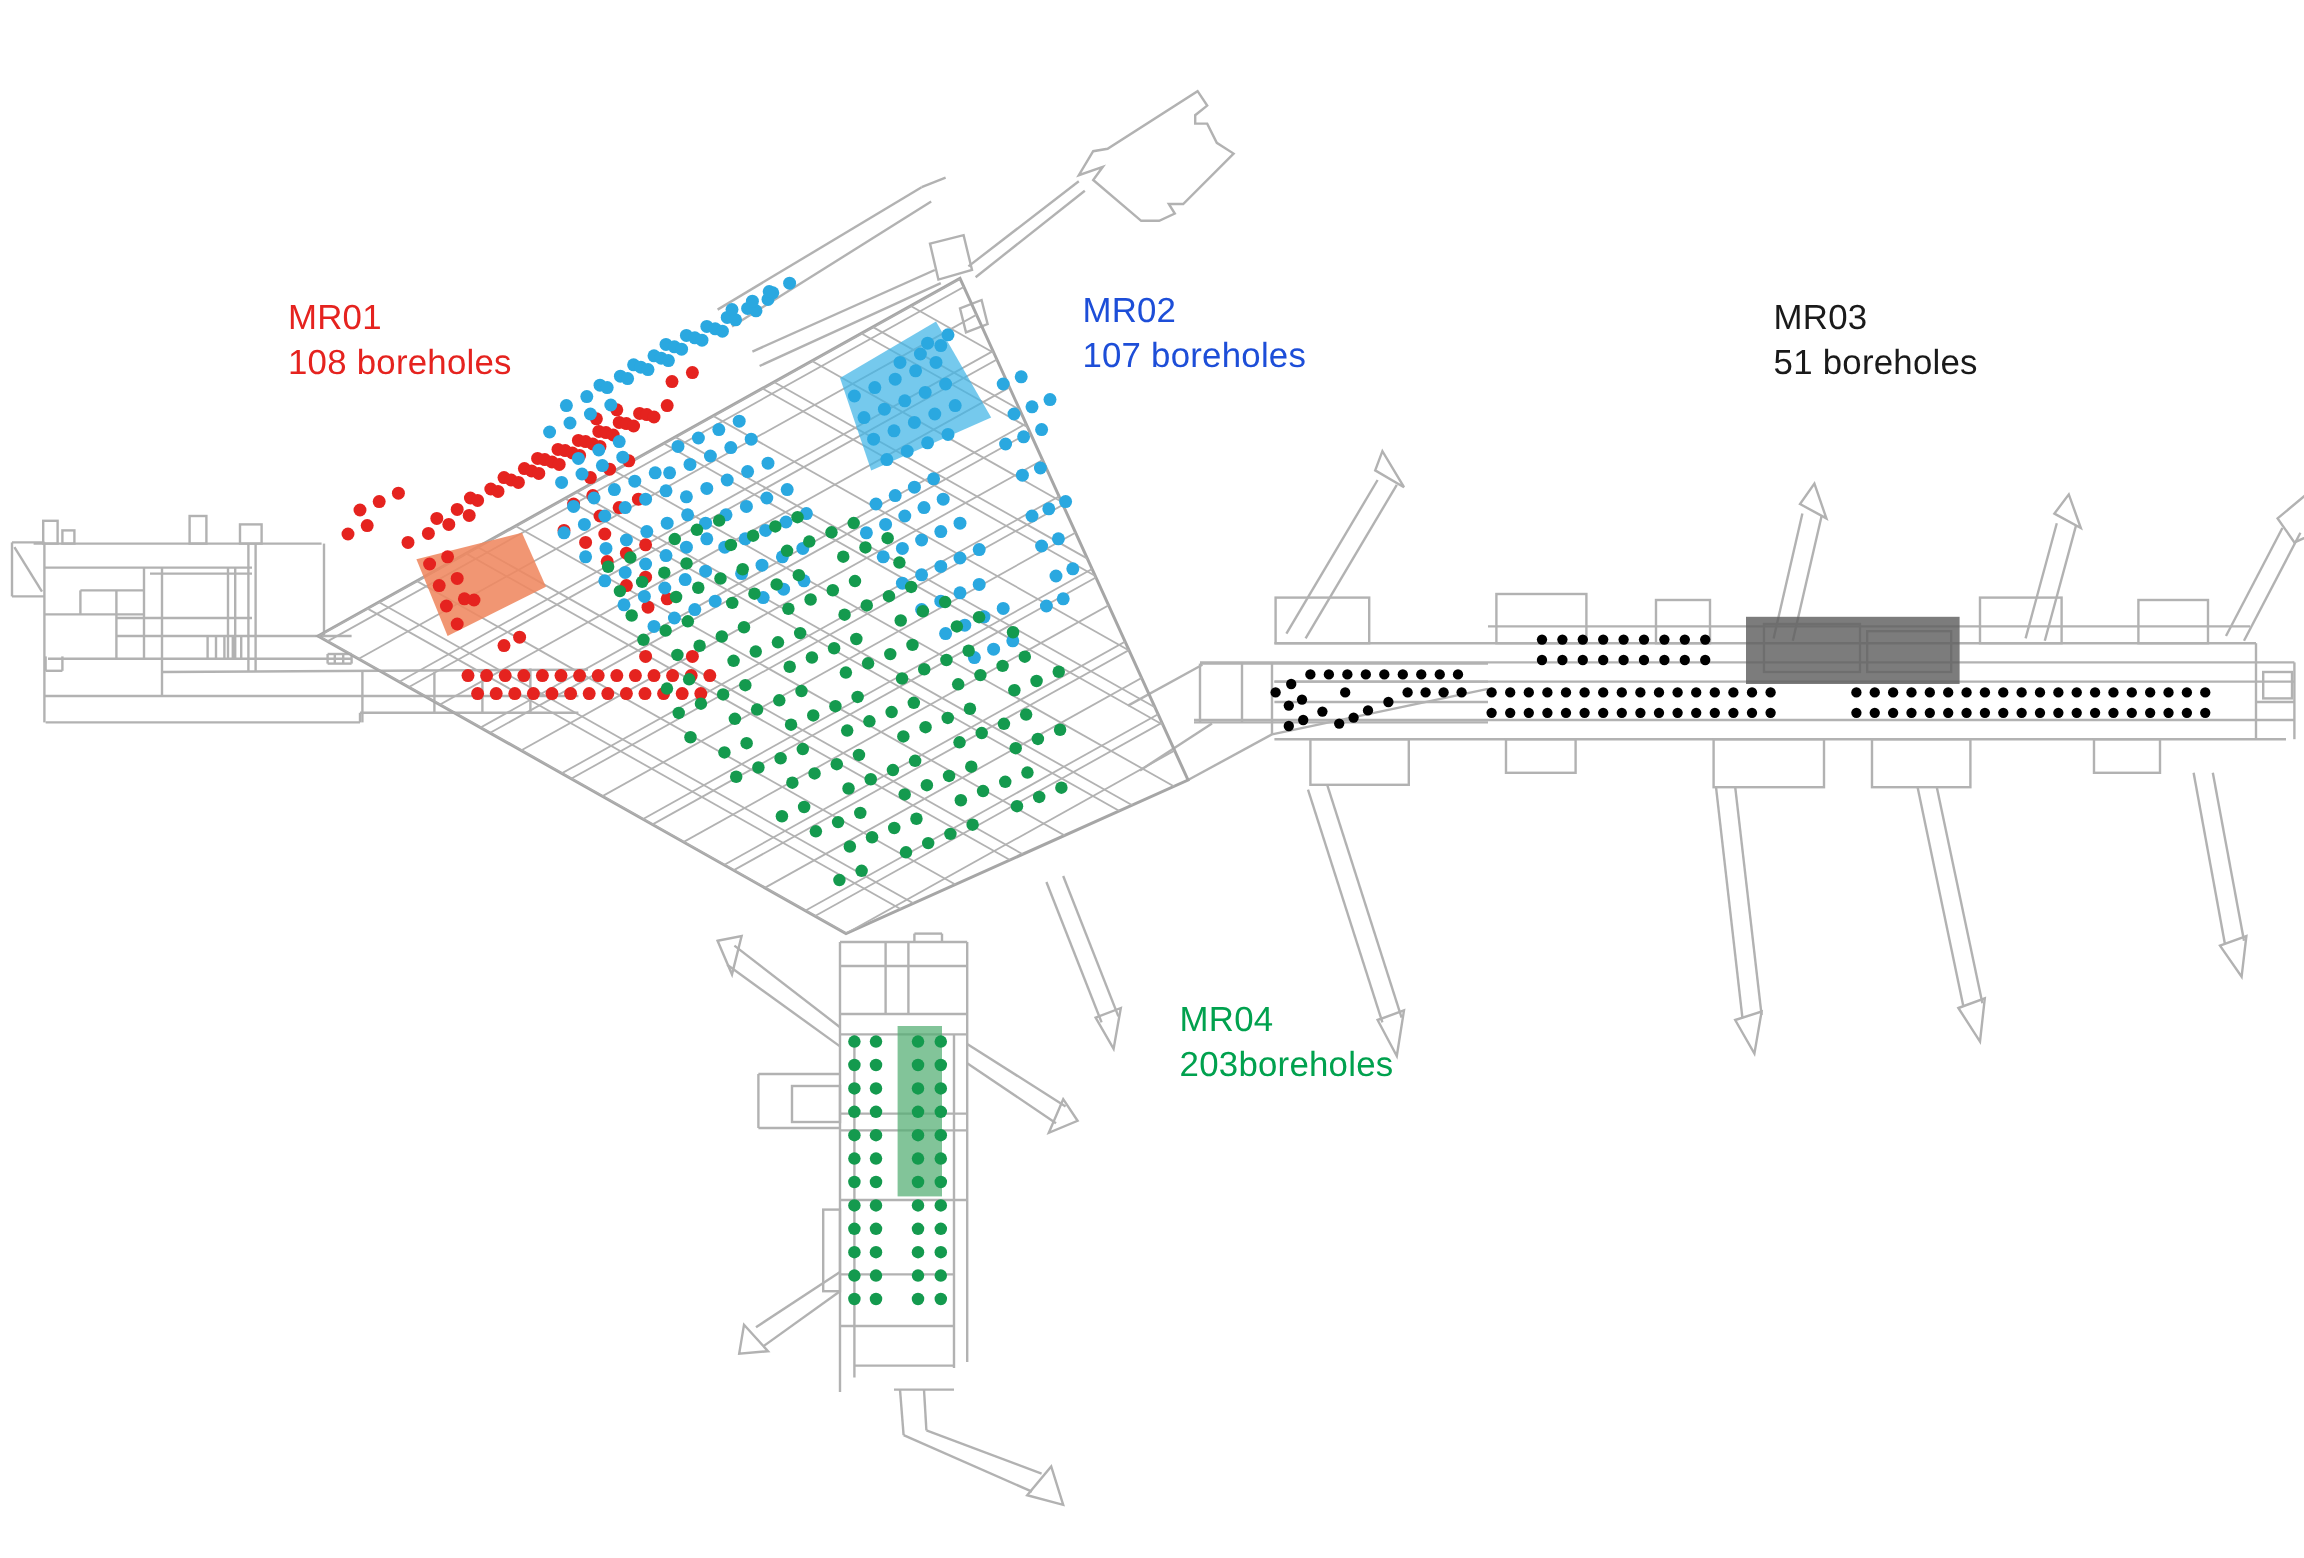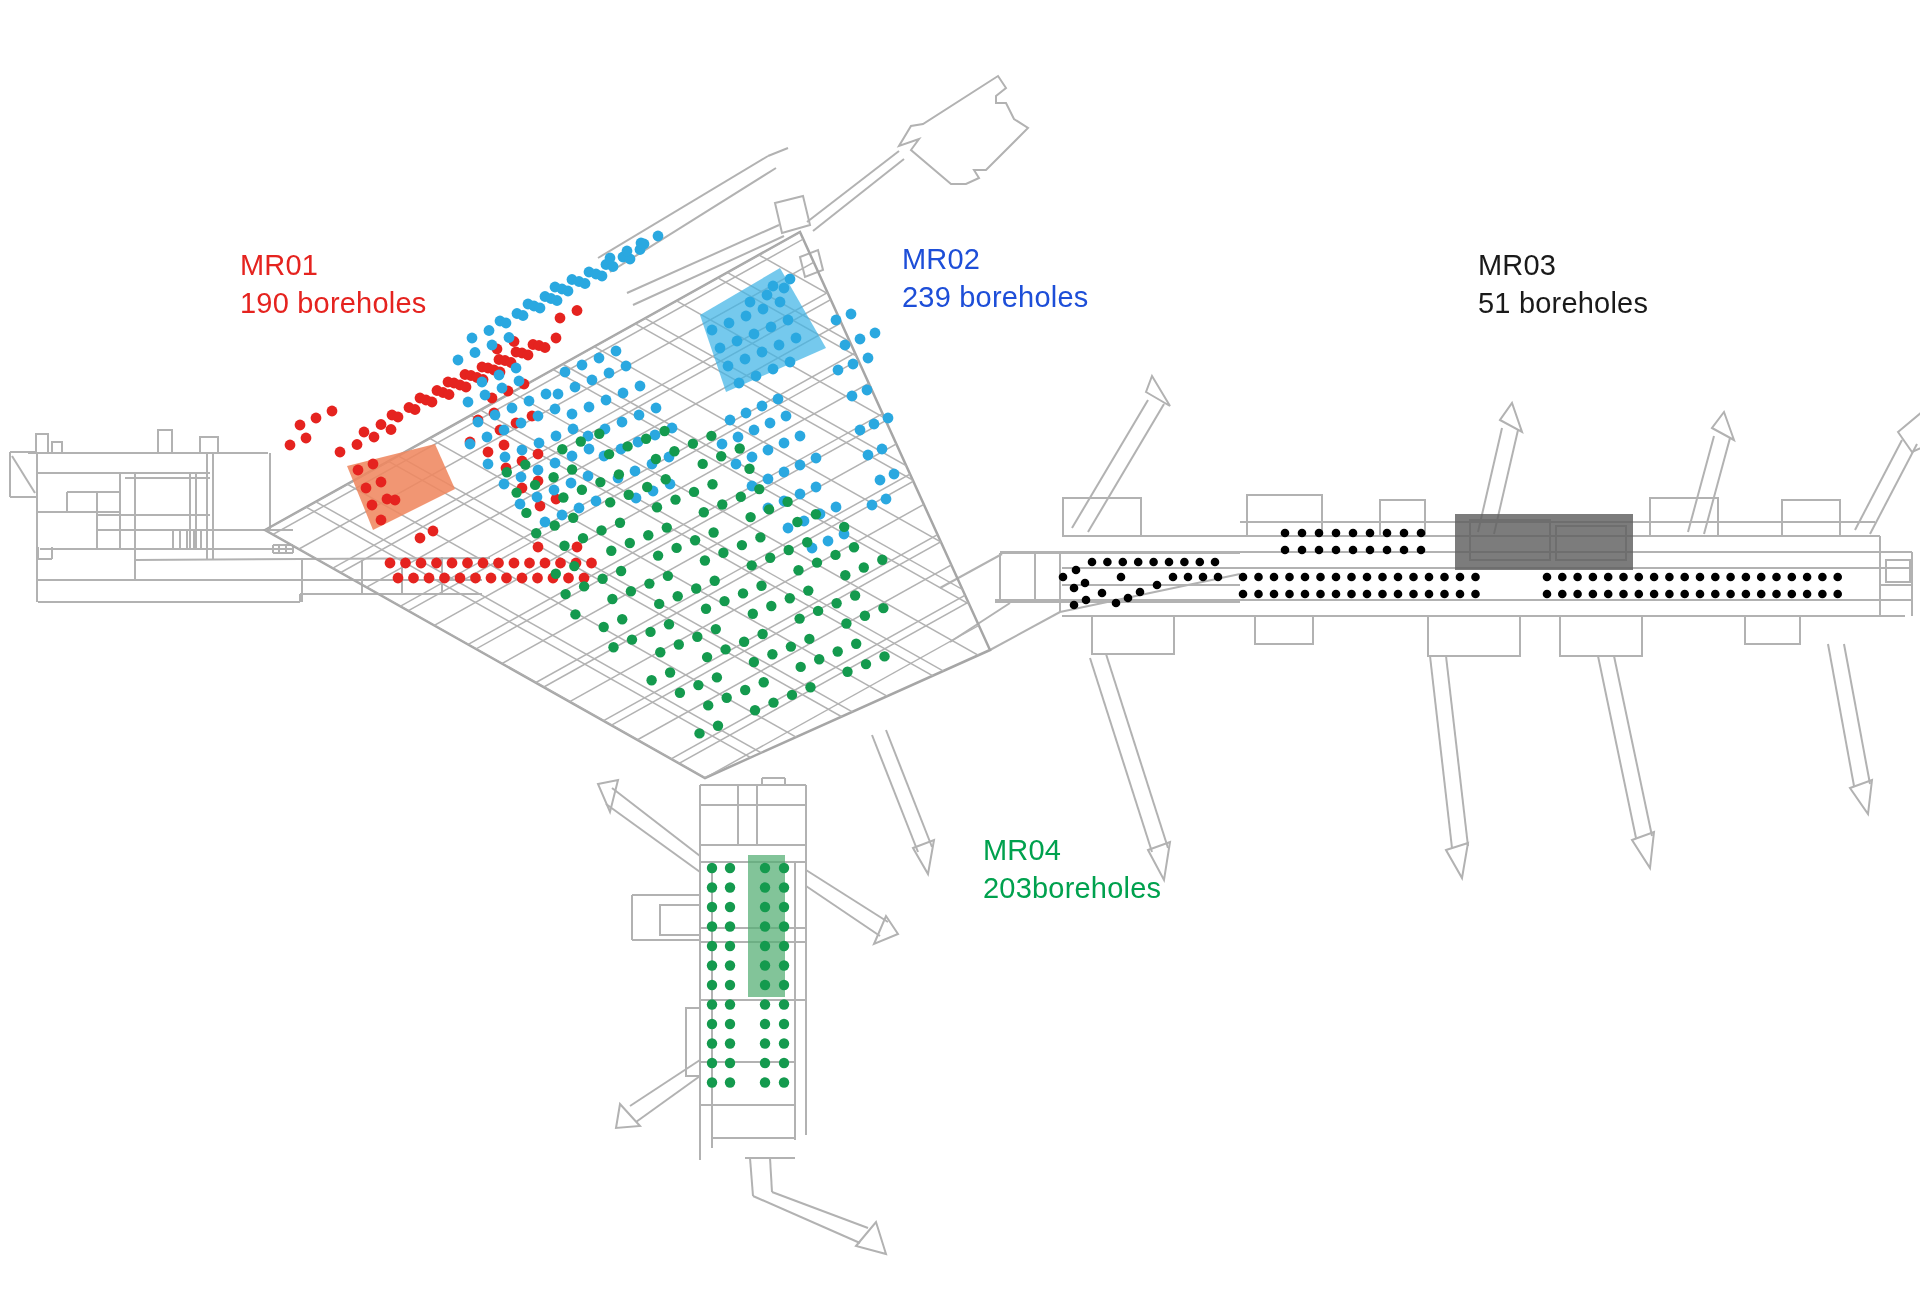--- a/index.html
+++ b/index.html
@@ -825,25 +825,25 @@
           <circle cx="854" cy="547.2" r="5.2"></circle>
           <circle cx="863.8" cy="567.5" r="5.2"></circle>
           <circle cx="883.4" cy="608.1" r="5.2"></circle>
           <circle cx="882.3" cy="559.8" r="5.2"></circle>
         </g>
       </g>
   </svg>
 
   <div class="map-label" id="label-0" style="left: 240px; top: 246px; color: rgb(229, 35, 31);">
     <div>MR01</div>
-    <div>190 boreholes</div>
+    <div>108 boreholes</div>
   </div>
   <div class="map-label" id="label-1" style="left: 902px; top: 240px; color: #1d4ed8;">
     <div>MR02</div>
-    <div>239 boreholes</div>
+    <div>107 boreholes</div>
   </div>
   <div class="map-label" id="label-2" style="left: 1478px; top: 246px; color: rgb(26, 26, 26);">
     <div>MR03</div>
     <div>51 boreholes</div>
   </div>
   <div class="map-label" id="label-3" style="left: 983px; top: 831px; color: rgb(0, 161, 78);">
     <div>MR04</div>
     <div>203boreholes</div>
   </div>
 </div>

